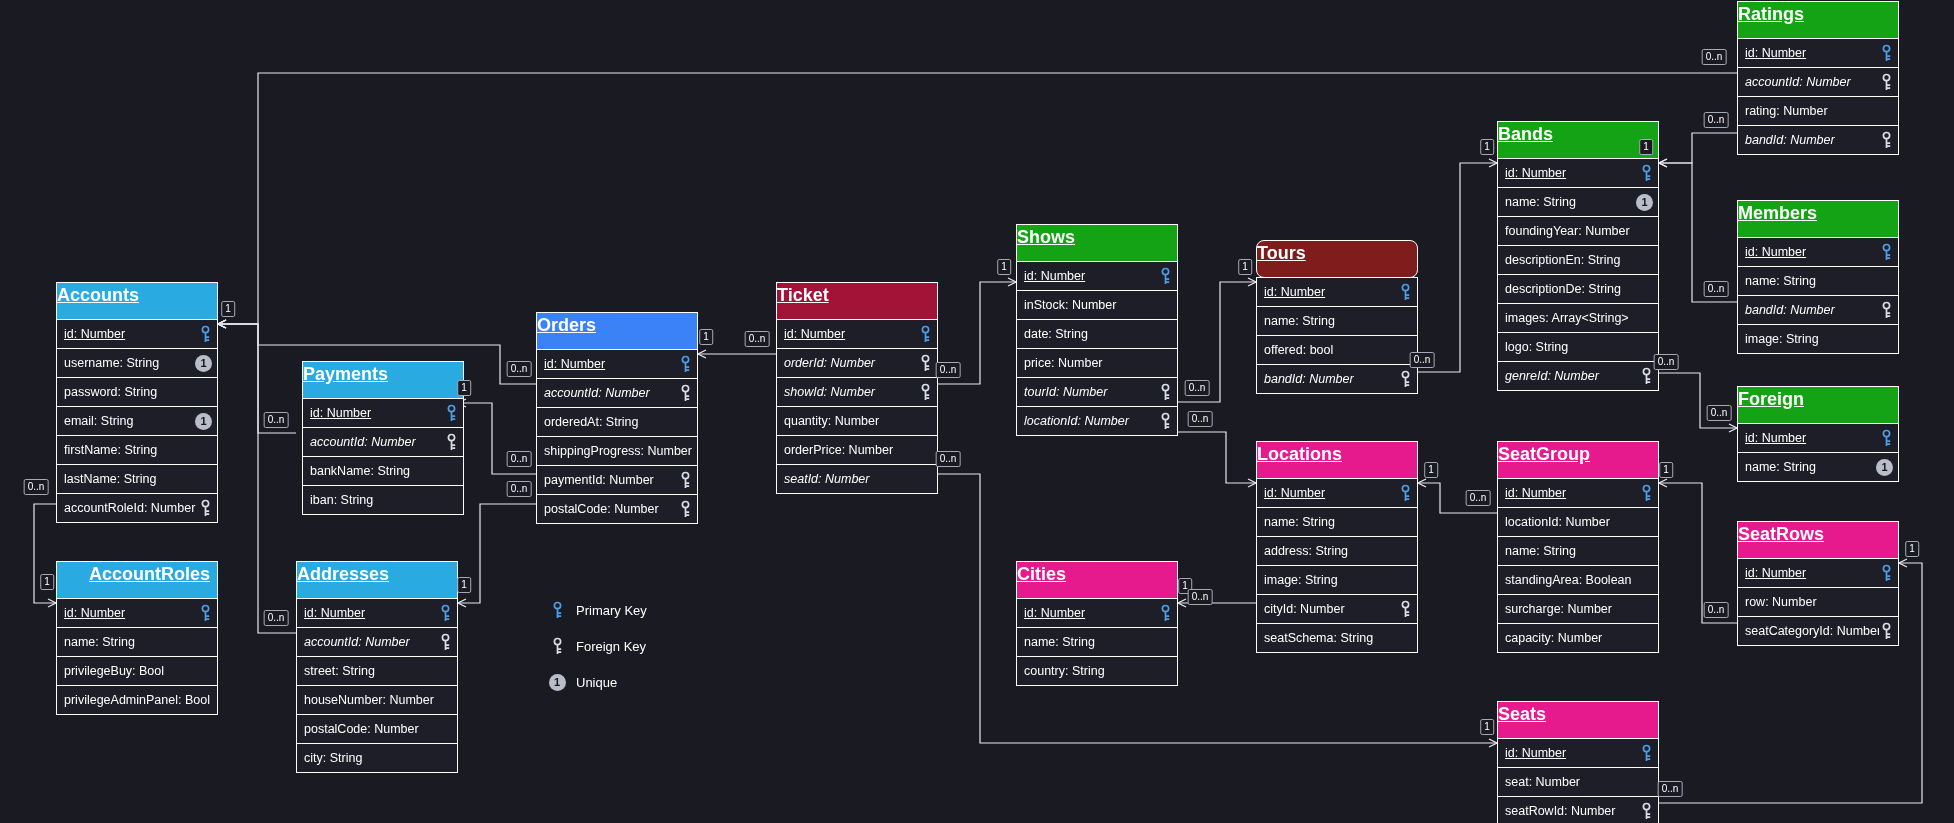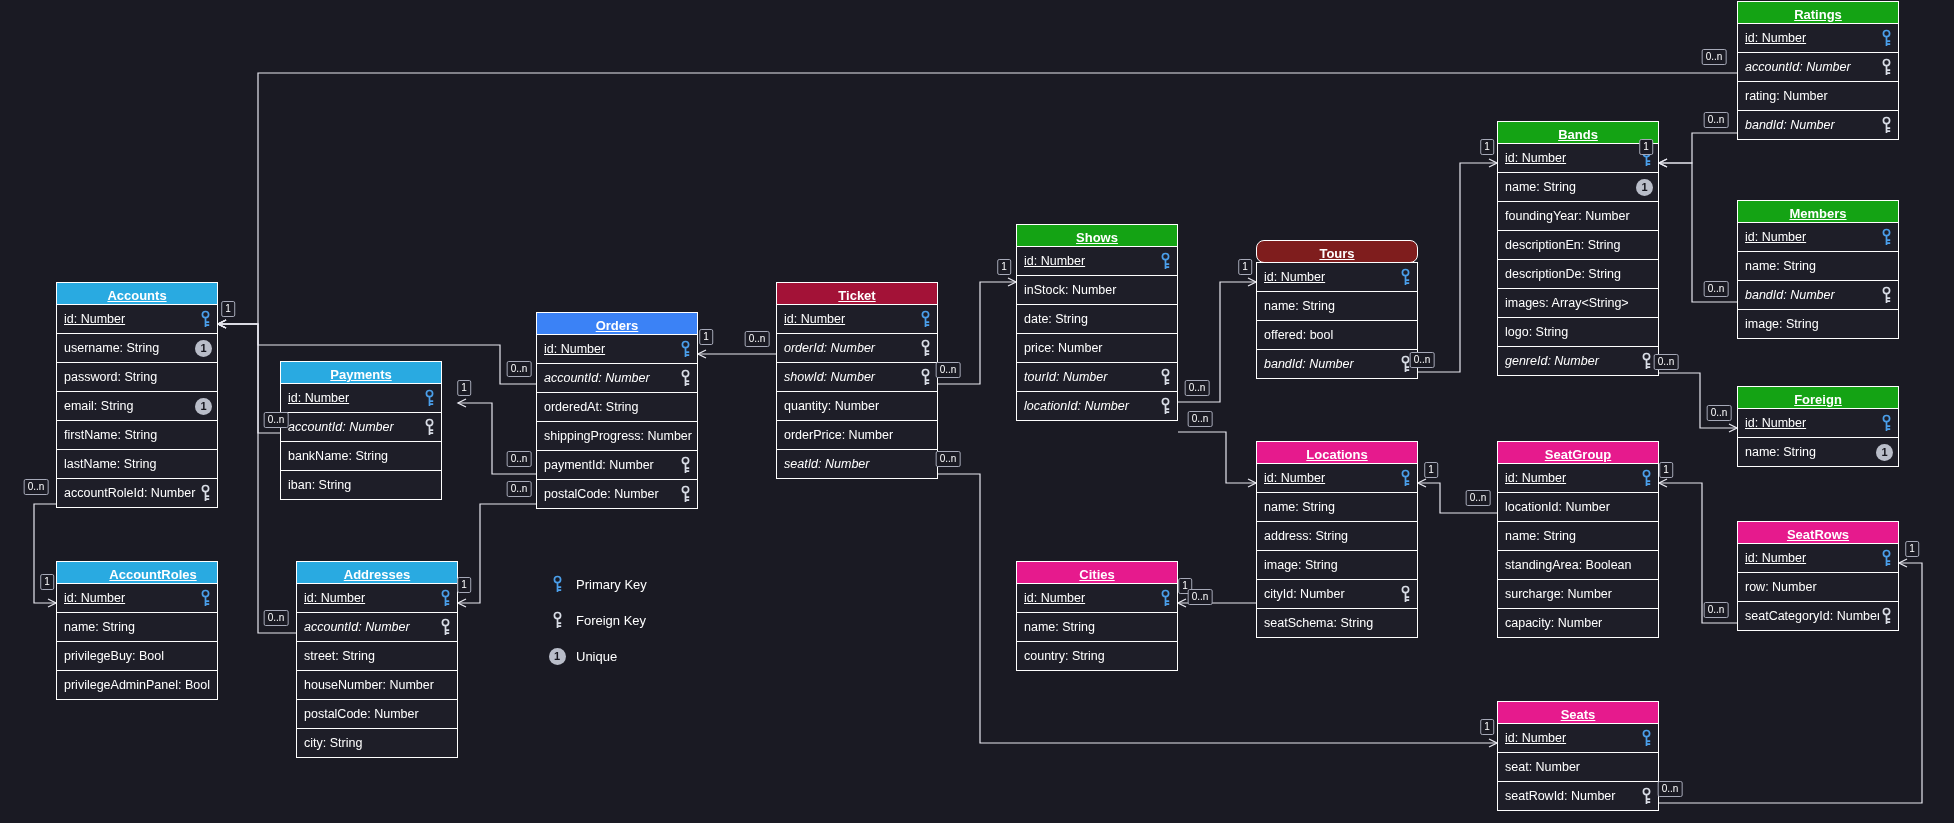--- a/index.html
+++ b/index.html
@@ -1,33 +1,33 @@
 <!DOCTYPE html>
 <html><head>
 <meta charset="utf-8">
 <style>
   * { margin:0; padding:0; box-sizing:border-box; }
   html,body { background:#14141c; font-family:"Liberation Sans", sans-serif; }
   #diagram-canvas { position:relative; width:1954px; height:823px; background:#1a1a23; overflow:hidden; }
   #wires { position:absolute; left:0; top:0; z-index:1; }
   #wires polyline { fill:none; stroke:#e8e8f0; stroke-width:1.2; }
   .entity { position:absolute; z-index:2; }
-  .entity-header { height:23px; line-height:25px; text-align:center; color:#fff; font-weight:bold;
-                   font-size:13px; text-decoration:underline; border:1px solid #fff; }
+  .entity-header { height:38px; line-height:25px; text-align:left; color:#fff; font-weight:bold;
+                   font-size:18px; text-decoration:underline; border:1px solid #fff; }
   .entity-row { height:30px; background:#1e1e28; border:1px solid #fff; margin-top:-1px; color:#fff;
                 font-size:12.5px; padding:0 5px 0 7px; display:flex; align-items:center; }
   .field-text { flex:1; white-space:nowrap; overflow:hidden; }
   .italic { font-style:italic; }
   .underline { text-decoration:underline; }
   .key-icon { width:14px; height:19px; display:flex; align-items:center; justify-content:center; flex:0 0 auto; }
   .unique-badge { width:17px; height:17px; border-radius:50%; background:#b9bdc9; color:#15151d;
                   font-size:11px; font-weight:bold; display:flex; align-items:center; justify-content:center; flex:0 0 auto; }
   .card-label { position:absolute; transform:translate(-50%,-50%); background:#1a1a23; border:1px solid #a6a9b8;
                 color:#fff; font-size:10px; line-height:1; padding:2px 3px; border-radius:2px; z-index:3; white-space:nowrap; }
-  #legend { position:absolute; left:548px; top:566px; z-index:2; }
+  #legend { position:absolute; left:548px; top:592px; z-index:2; }
   .legend-item { display:flex; align-items:center; gap:10px; height:36px; color:#fff; font-size:13px; }
   .legend-icon { width:18px; display:flex; align-items:center; justify-content:center; }
 </style>
 </head>
 <body>
 
 <div id="diagram-canvas" style="background: rgb(26, 26, 35);">
   <svg id="wires" width="1954" height="823">
     <defs>
       <marker id="arrowhead" markerWidth="12" markerHeight="12" refX="10" refY="5" orient="auto" markerUnits="userSpaceOnUse">
@@ -138,21 +138,21 @@
       <div class="entity-row">
         <span class="field-text">name: String</span>
       </div>
       <div class="entity-row">
         <span class="field-text">privilegeBuy: Bool</span>
       </div>
       <div class="entity-row">
         <span class="field-text">privilegeAdminPanel: Bool</span>
       </div>
     </div>
-    <div class="entity" style="left: 280px; top: 361px; width: 162px;">
+    <div class="entity" style="left: 302px; top: 361px; width: 162px;">
       <div class="entity-header" style="background: rgb(41, 170, 225);">Payments</div>
       <div class="entity-row">
         <span class="field-text underline">id: Number</span>
         <span class="key-icon">
           <svg width="13" height="19" viewBox="0 0 13 19">
             <circle cx="6.5" cy="4.6" r="3.1" fill="none" stroke="#4b9fea" stroke-width="1.7"></circle>
             <path d="M6.5 7.7 L6.5 17 M6.5 12.2 L10.2 12.2 M6.5 15.2 L10.2 15.2" fill="none" stroke="#4b9fea" stroke-width="1.7"></path>
           </svg>
         </span>
       </div>

